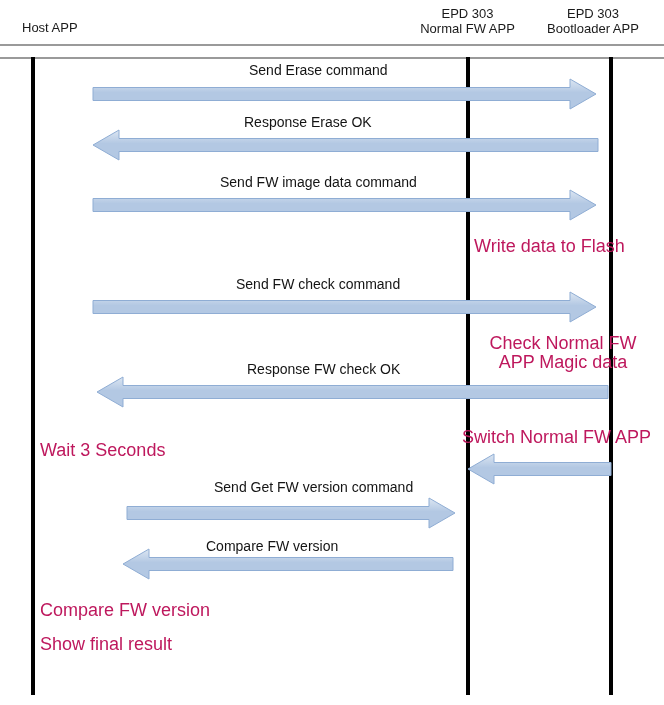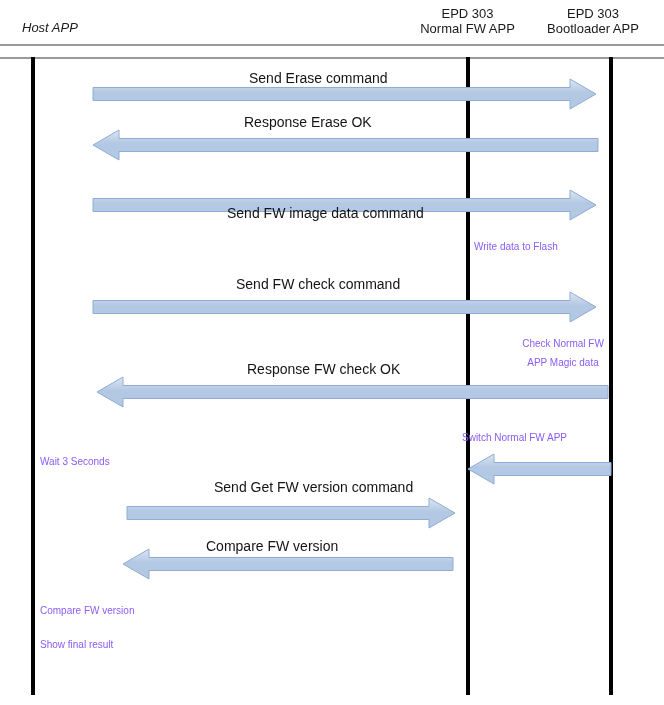--- a/index.html
+++ b/index.html
@@ -8,21 +8,21 @@
     font-family:"Liberation Sans", sans-serif;
     color:#000000;overflow:hidden;position:relative;
   }
   #stage{position:absolute;left:0;top:0;width:664px;height:705px;}
 
   
   .hdr-label{
     position:absolute;font-size:13px;line-height:15px;color:#1a1a1a;
     white-space:pre-line;
   }
-  .hdr-left{left:22px;top:20px;text-align:right;font-style:italic;}
+  .hdr-left{left:22px;top:20px;text-align:right;}
   .hdr-mid{left:360px;top:6px;width:215px;text-align:center;}
   .hdr-right{left:528px;top:6px;width:130px;text-align:center;}
 
   .sep{position:absolute;left:0;width:664px;height:2px;
        background:#9a9a9a;}
   .sep.a{top:44px;}
   .sep.b{top:57px;}
 
   
   .lifeline{position:absolute;width:4px;background:#000000;}
@@ -30,21 +30,21 @@
   
   .arrow{position:absolute;}
   .arrow svg{display:block;overflow:visible;}
 
   
   .msg{
     position:absolute;font-size:14px;line-height:17px;color:#141414;
     white-space:nowrap;
   }
   .note{
-    position:absolute;font-size:10px;line-height:19px;color:#8b5cf6;
+    position:absolute;font-size:18px;line-height:19px;color:#be185d;
     white-space:pre-line;
   }
   .note.center{text-align:center;}
   .note.left{text-align:left;}
 </style>
 </head>
 <body>
 
 <div id="stage">
 
@@ -154,31 +154,31 @@
               <stop offset="0%" stop-color="#dce6f2"></stop>
               <stop offset="45%" stop-color="#b3c8e3"></stop>
               <stop offset="100%" stop-color="#b3c8e3"></stop>
             </linearGradient>
           </defs>
           <path d="M330,8.5 L26,8.5 L26,0 L0,15 L26,30 L26,21.5 L330,21.5 Z" fill="url(#g7)" stroke="#8fadd4" stroke-width="1" stroke-linejoin="miter"></path>
         </svg>
       </div>
     </div>
   <div id="labels-layer">
-      <div class="msg" style="left: 249px; top: 62px; margin-top: 8px;">Send Erase command</div>
+      <div class="msg" style="left: 249px; top: 62px;">Send Erase command</div>
       <div class="msg" style="left: 244px; top: 114px;">Response  Erase OK</div>
-      <div class="msg" style="left: 227px; top: 174px; margin-top: 31px;">Send FW image data command</div>
+      <div class="msg" style="left: 220px; top: 174px;">Send FW image data command</div>
       <div class="msg" style="left: 236px; top: 276px;">Send FW check command</div>
       <div class="msg" style="left: 247px; top: 361px; text-align: right;">Response  FW check  OK</div>
       <div class="msg" style="left: 214px; top: 479px;">Send Get FW version command</div>
       <div class="msg" style="left: 206px; top: 538px;">Compare FW version</div>
     </div>
   <div id="notes-layer">
       <div class="note left" style="left: 474px; top: 237px; width: 180px;">Write data to Flash</div>
       <div class="note center" style="left: 488px; top: 334px; width: 150px;">Check Normal FW
 APP Magic data</div>
       <div class="note left" style="left: 462px; top: 428px; width: 200px;">Switch Normal FW APP</div>
-      <div class="note left" style="left: 40px; top: 452px; width: 200px;">Wait 3 Seconds</div>
+      <div class="note left" style="left: 40px; top: 441px; width: 200px;">Wait 3 Seconds</div>
       <div class="note left" style="left: 40px; top: 601px; width: 220px;">Compare FW version</div>
       <div class="note left" style="left: 40px; top: 635px; width: 220px;">Show final result</div>
     </div>
 
 </div>
 
 </body></html>

